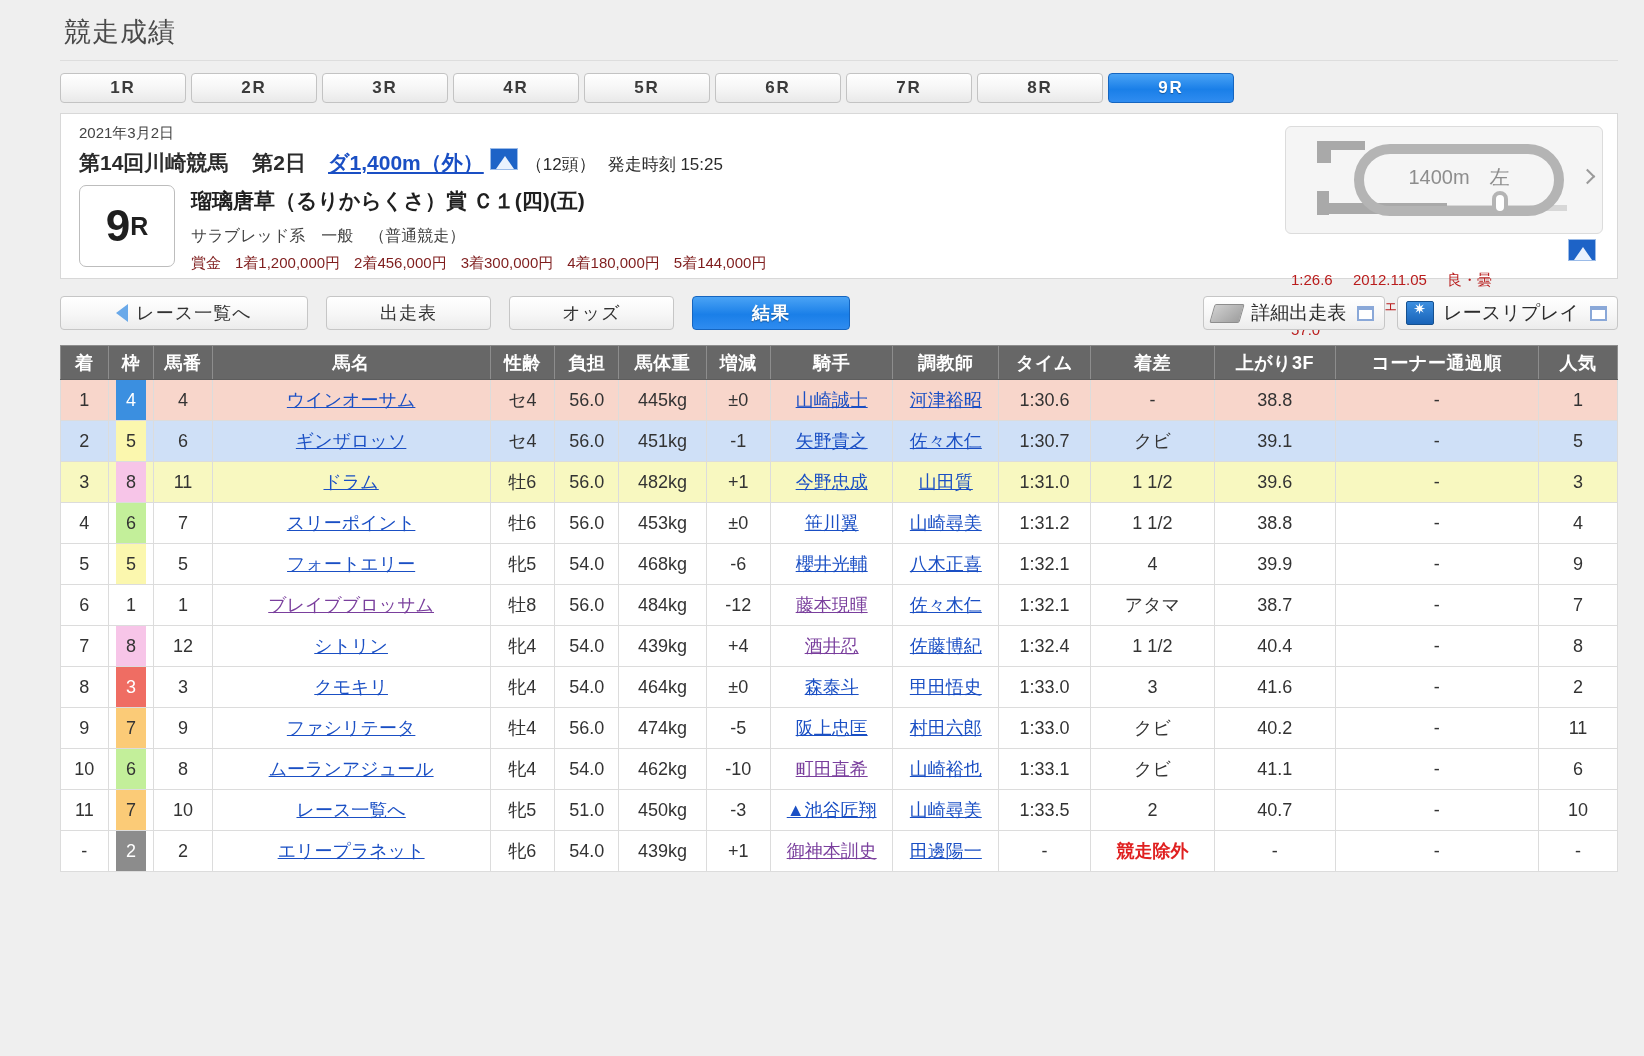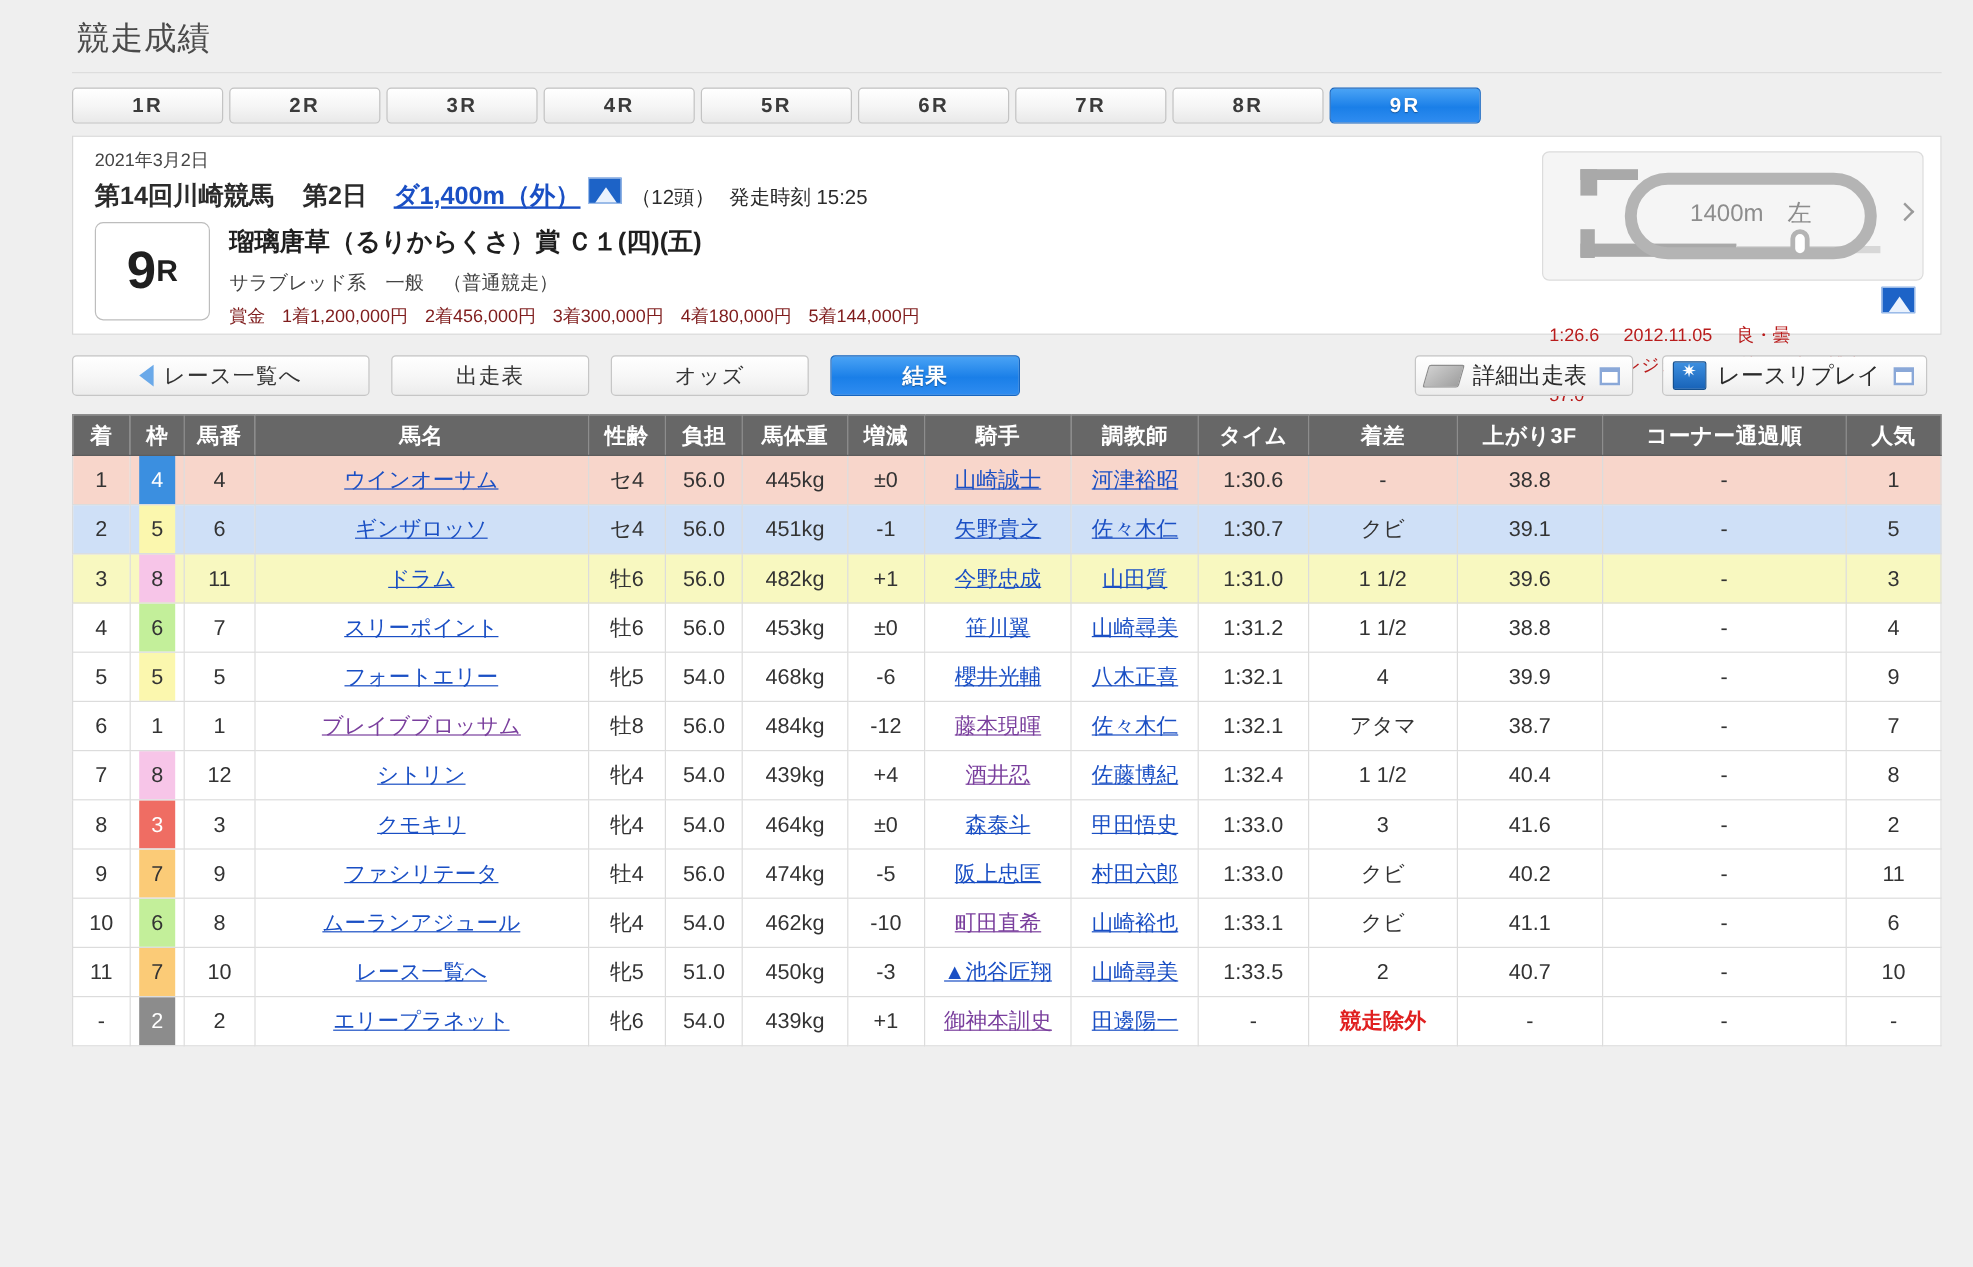--- a/index.html
+++ b/index.html
@@ -147,21 +147,21 @@
     border: 1px solid #1565c0; color: #fff; font-weight: bold;
     text-shadow: 0 1px 1px rgba(0,0,0,.35);
     min-width: 158px;
   }
   .back-arrow {
     display: inline-block; width: 0; height: 0; margin-right: 8px;
     border-top: 9px solid transparent; border-bottom: 9px solid transparent;
     border-right: 12px solid #6aa9e9;
     position: relative;
   }
-  .right-links { position: absolute; right: 12px; display: flex; align-items: flex-end; gap: 24px; }
+  .right-links { position: absolute; right: 0; display: flex; align-items: flex-end; gap: 12px; }
   .link-btn {
     height: 34px; display: flex; align-items: center; gap: 9px;
     padding: 0 10px 0 8px;
     background: linear-gradient(to bottom,#ffffff 0%,#f7f7f7 52%,#ececec 100%);
     border: 1px solid #c6c6c6; border-radius: 4px; cursor: pointer;
     font-size: 19px; color: #2b2b2b;
   }
   .card-icon {
     width: 30px; height: 19px; background: linear-gradient(135deg,#cfcfcf,#9f9f9f);
     border: 1px solid #8d8d8d; border-radius: 2px; transform: skewX(-16deg);

